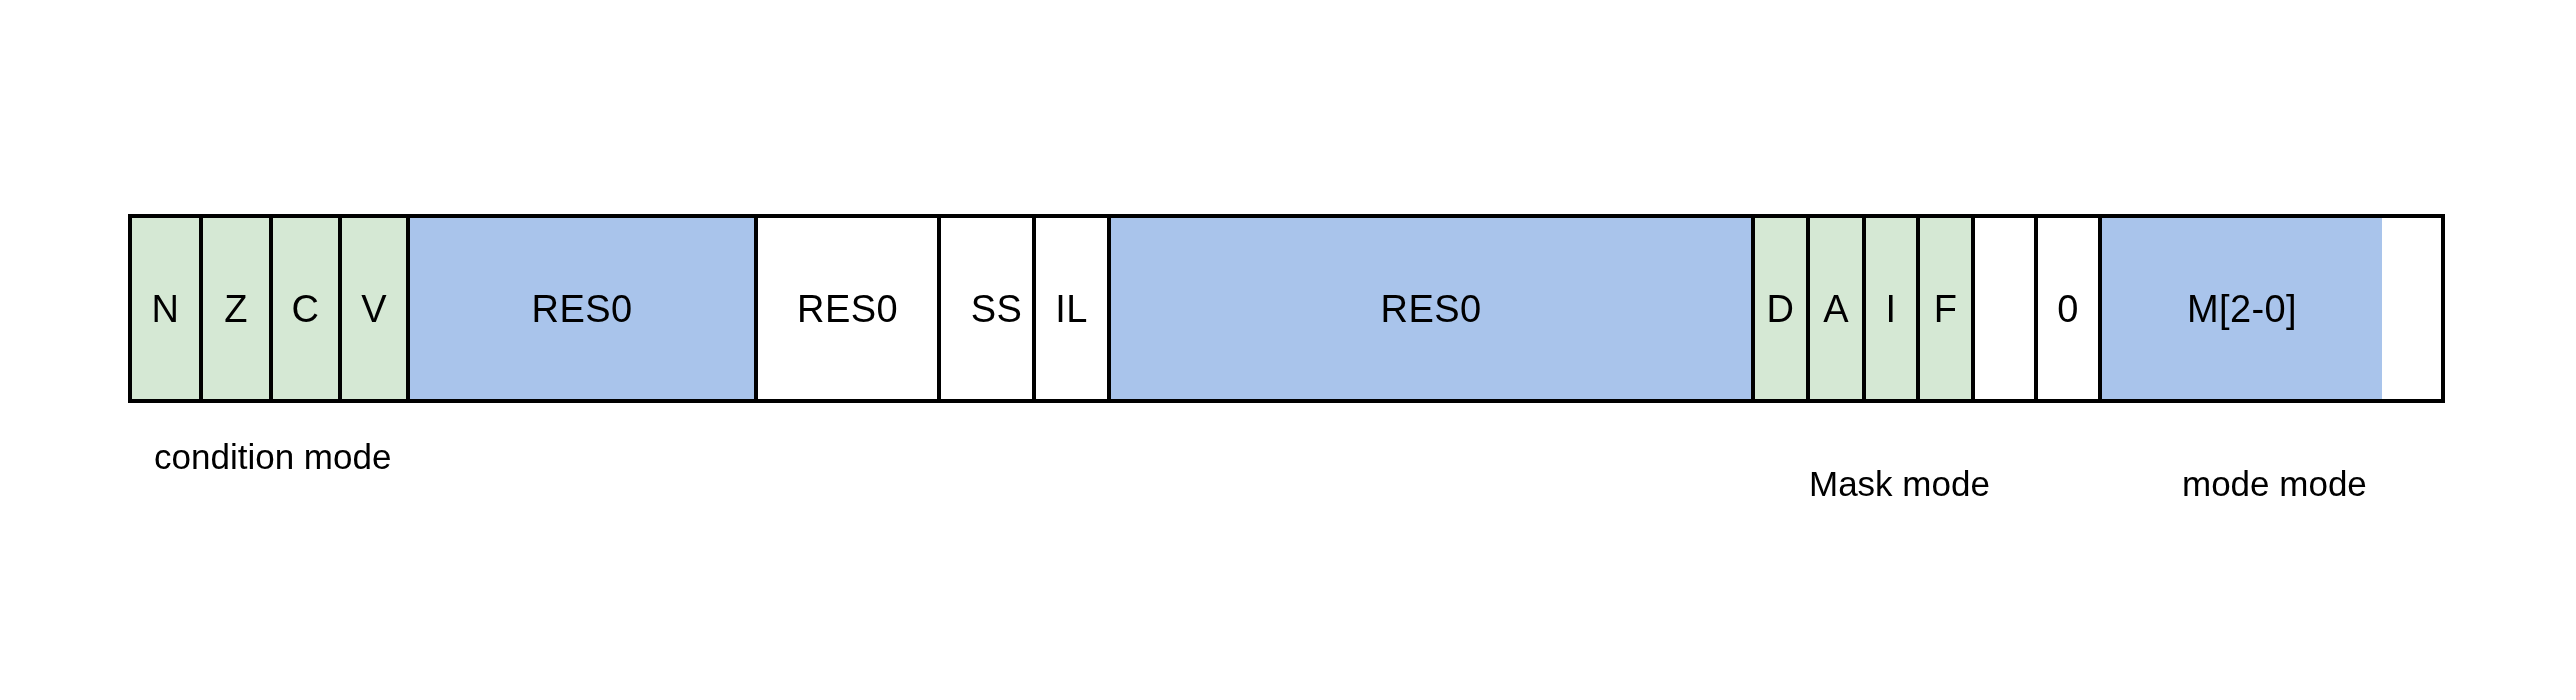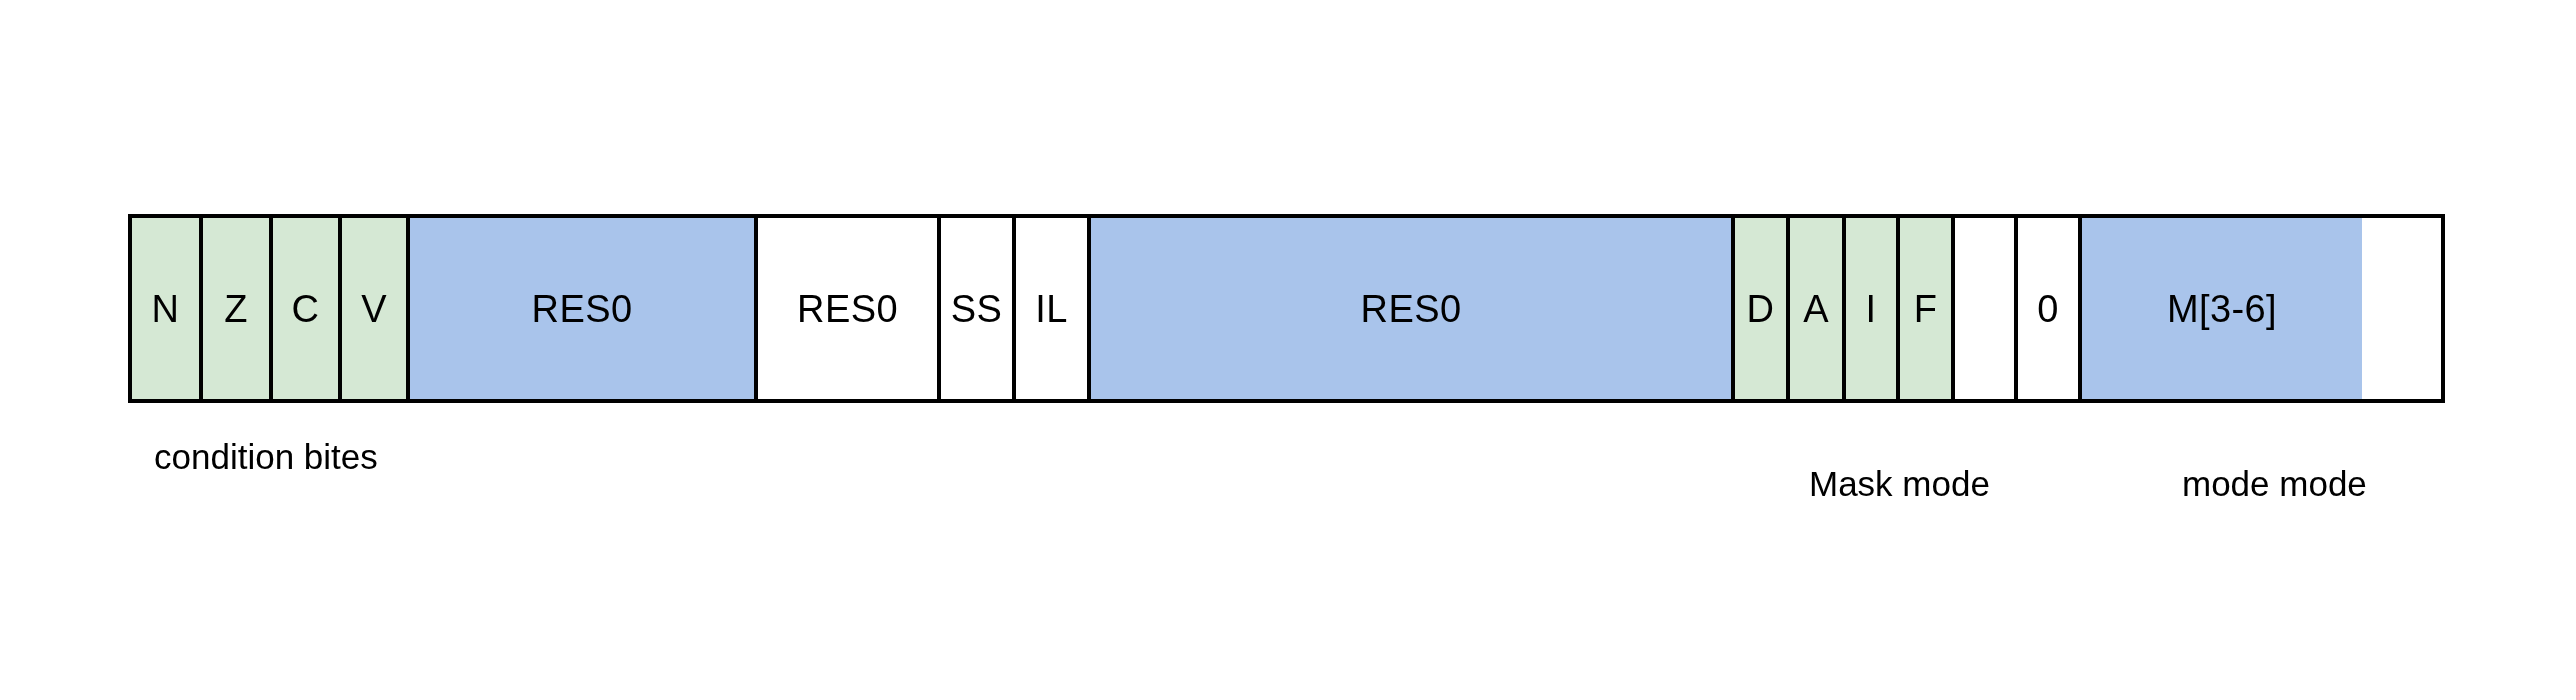--- a/index.html
+++ b/index.html
@@ -94,21 +94,21 @@
       </div>
       <div class="field-cell green" style="width: 68px; flex: 0 0 68px;">
         <span class="field-label">V</span>
       </div>
       <div class="field-cell blue" style="width: 348px; flex: 0 0 348px;">
         <span class="field-label">RES0</span>
       </div>
       <div class="field-cell white" style="width: 183px; flex: 0 0 183px;">
         <span class="field-label">RES0</span>
       </div>
-      <div class="field-cell white" style="width: 75px; flex: 0 0 75px;">
+      <div class="field-cell white" style="width: 75px; flex: 0 0 75px; margin-left: 20px;">
         <span class="field-label">SS</span>
       </div>
       <div class="field-cell white" style="width: 75px; flex: 0 0 75px;">
         <span class="field-label">IL</span>
       </div>
       <div class="field-cell blue" style="width: 644px; flex: 0 0 644px;">
         <span class="field-label">RES0</span>
       </div>
       <div class="field-cell green" style="width: 55px; flex: 0 0 55px;">
         <span class="field-label">D</span>
@@ -122,24 +122,24 @@
       <div class="field-cell green" style="width: 55px; flex: 0 0 55px;">
         <span class="field-label">F</span>
       </div>
       <div class="field-cell white" style="width: 63px; flex: 0 0 63px;">
         <span class="field-label"></span>
       </div>
       <div class="field-cell white" style="width: 64px; flex: 0 0 64px;">
         <span class="field-label">0</span>
       </div>
       <div class="field-cell blue" style="width: 280px; flex: 0 0 280px;">
-        <span class="field-label">M[3-6]</span>
+        <span class="field-label">M[2-0]</span>
       </div>
     </div>
 
-  <div class="caption" id="caption-condition-flags">condition bites</div>
+  <div class="caption" id="caption-condition-flags">condition mode</div>
 
   <div class="caption" id="caption-mask-bites">Mask mode</div>
 
   <div class="caption" id="caption-mode-bites">mode mode</div>
 
 </div>
 
 
 </body></html>

